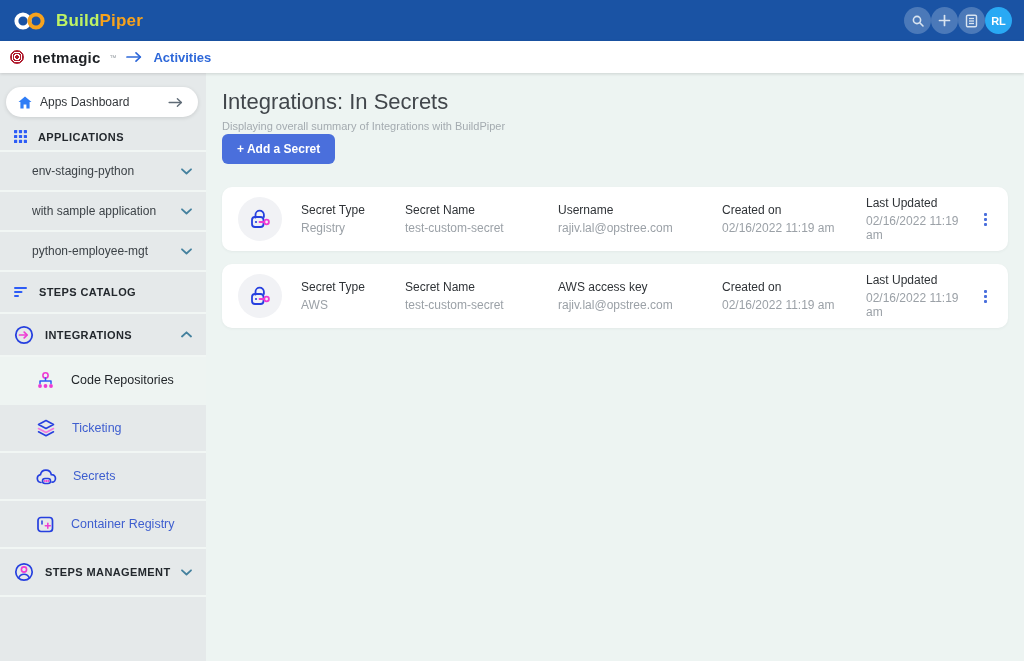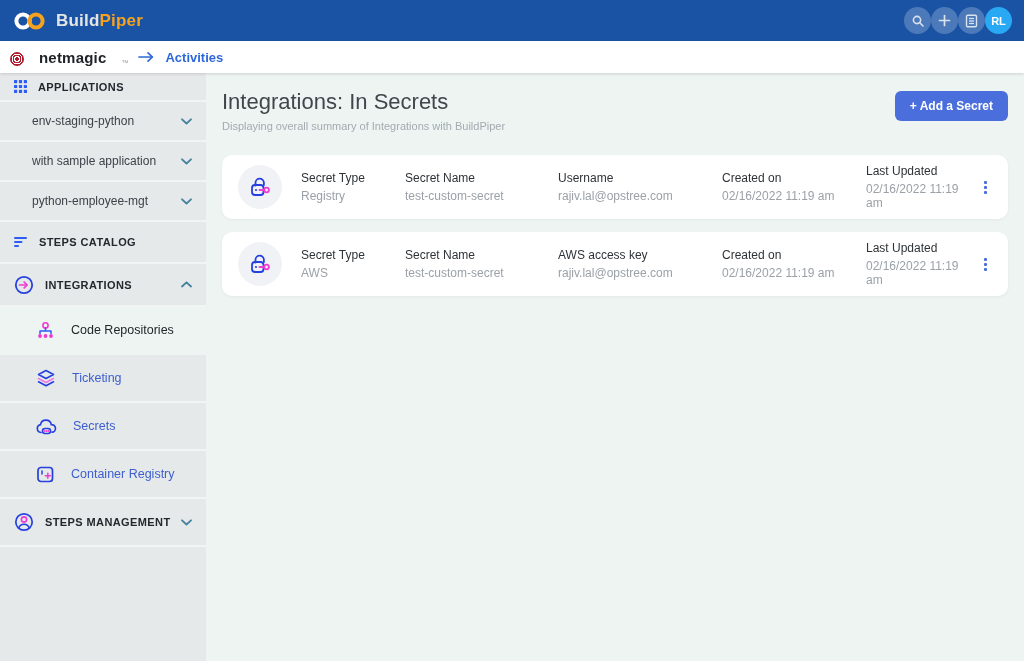--- a/index.html
+++ b/index.html
@@ -3,29 +3,29 @@
 <meta charset="utf-8">
 <style>
   * { margin:0; padding:0; box-sizing:border-box; }
   html,body { width:1024px; height:661px; overflow:hidden; }
   body { font-family:"Liberation Sans", sans-serif; background:#edf4f2; }
 
   
   .topbar { height:41px; background:#1a53a4; display:flex; align-items:center; justify-content:space-between; padding:0 12px; }
   .brand { display:flex; align-items:center; gap:8px; cursor:pointer; }
   .brand-text { font-size:17px; font-weight:700; letter-spacing:.2px; }
-  .brand-build { color:#e5e5e5; }
+  .brand-build { color:#bef264; }
   .brand-piper { color:#f6a21d; }
   .topbar-right { display:flex; align-items:flex-end; }
   .circle-btn { width:27px; height:27px; border-radius:50%; background:rgba(224,235,246,.25); display:flex; align-items:center; justify-content:center; cursor:pointer; }
   .avatar { width:27px; height:27px; border-radius:50%; background:#29a9f4; color:#fff; font-size:11px; font-weight:700; display:flex; align-items:center; justify-content:center; cursor:pointer; }
 
   
   .subbar { height:32px; background:#ffffff; display:flex; align-items:center; padding:0 10px; gap:10px; box-shadow:0 1px 3px rgba(0,0,0,.14); position:relative; z-index:5; }
-  .netmagic { display:flex; align-items:flex-end; gap:15px; cursor:pointer; }
+  .netmagic { display:flex; align-items:center; gap:9px; cursor:pointer; }
   .nm-rings { width:14px; height:14px; border-radius:50%;
     background:radial-gradient(circle, #b01b2e 0 2px, #ffffff 2px 3.5px, #b01b2e 3.5px 4.5px, #ffffff 4.5px 5.5px, #b01b2e 5.5px 7px, #ffffff 7px); }
   .nm-text { font-size:15px; font-weight:700; color:#1f2226; letter-spacing:.2px; }
   .nm-tm { font-size:7px; color:#9aa0a6; vertical-align:super; }
   .crumb-link { font-size:13px; font-weight:700; color:#2e68d9; text-decoration:none; cursor:pointer; }
 
   
   .shell { display:flex; height:588px; }
 
   
@@ -43,21 +43,21 @@
   .row-integrations { height:43px; }
   .row-sub { height:48px; padding-left:36px; }
   .row-sub .sub-label { font-size:12.5px; margin-left:16px; }
   .sub-dark { color:#22262a; }
   .sub-blue { color:#3e5ecf; }
   .row-active { background:#eef4f2; border-bottom-color:#eef4f2;text-align:right; }
   .row-user { height:48px; }
 
   
   .content { flex:1; padding:16px 16px 0 16px; }
-  .head { display:flex; justify-content:space-between; align-items:flex-start; }
+  .head { display:flex; justify-content:space-between; align-items:flex-start;flex-direction:column; }
   .page-title { font-size:22px; font-weight:400; color:#41464b; }
   .page-subtitle { font-size:11px; color:#a4abb0; margin-top:5px; }
   .add-btn { background:#4a6fdc; color:#ffffff; border:none; border-radius:6px; font-family:"Liberation Sans",sans-serif; font-size:12px; font-weight:700; padding:8px 15px; cursor:pointer; margin-top:2px; }
 
   .cards { margin-top:23px; }
   .card { background:#ffffff; border-radius:10px; height:64px; margin-bottom:13px; display:flex; align-items:center; padding:0 12px 0 16px; box-shadow:0 1px 3px rgba(40,60,60,.05);margin-top:12px; }
   .icon-circle { width:44px; height:44px; border-radius:50%; background:#f1f2f5; display:flex; align-items:center; justify-content:center; margin-right:19px; flex-shrink:0; }
   .col { display:flex; flex-direction:column; gap:4px; }
   .col .lab { font-size:12px; color:#2f3337; font-weight:500; }
   .col .val { font-size:12px; color:#9ba1a7; }
@@ -110,20 +110,32 @@
   <svg width="17" height="12" viewBox="0 0 17 12">
     <line x1="1" y1="6" x2="14" y2="6" stroke="#2e68d9" stroke-width="1.7" stroke-linecap="round"></line>
     <polyline points="10,1.8 14.4,6 10,10.2" fill="none" stroke="#2e68d9" stroke-width="1.7" stroke-linecap="round" stroke-linejoin="round"></polyline>
   </svg>
   <a class="crumb-link">Activities</a>
 </nav>
 
 <div class="shell">
 
   <aside class="sidebar">
+    <div class="sb-top">
+      <div class="pill">
+        <svg width="14" height="13" viewBox="0 0 14 13">
+          <path d="M7 0.5 L13.5 6 H11.6 V12.5 H8.4 V8.6 H5.6 V12.5 H2.4 V6 H0.5 Z" fill="#2f7df6"></path>
+        </svg>
+        <span class="pill-label">Apps Dashboard</span>
+        <svg width="16" height="11" viewBox="0 0 17 12">
+          <line x1="1" y1="6" x2="14" y2="6" stroke="#5f6b76" stroke-width="1.5" stroke-linecap="round"></line>
+          <polyline points="10,1.8 14.4,6 10,10.2" fill="none" stroke="#5f6b76" stroke-width="1.5" stroke-linecap="round" stroke-linejoin="round"></polyline>
+        </svg>
+      </div>
+    </div>
 
     <div class="sb-row row-apps-hdr">
       <svg width="13" height="13" viewBox="0 0 13 13">
         <g fill="#2d5cf6">
           <rect x="0" y="0" width="3.2" height="3.2" rx="0.6"></rect>
             <rect x="4.9" y="0" width="3.2" height="3.2" rx="0.6"></rect>
             <rect x="9.8" y="0" width="3.2" height="3.2" rx="0.6"></rect>
           <rect x="0" y="4.9" width="3.2" height="3.2" rx="0.6"></rect>
             <rect x="4.9" y="4.9" width="3.2" height="3.2" rx="0.6"></rect>
             <rect x="9.8" y="4.9" width="3.2" height="3.2" rx="0.6"></rect>

